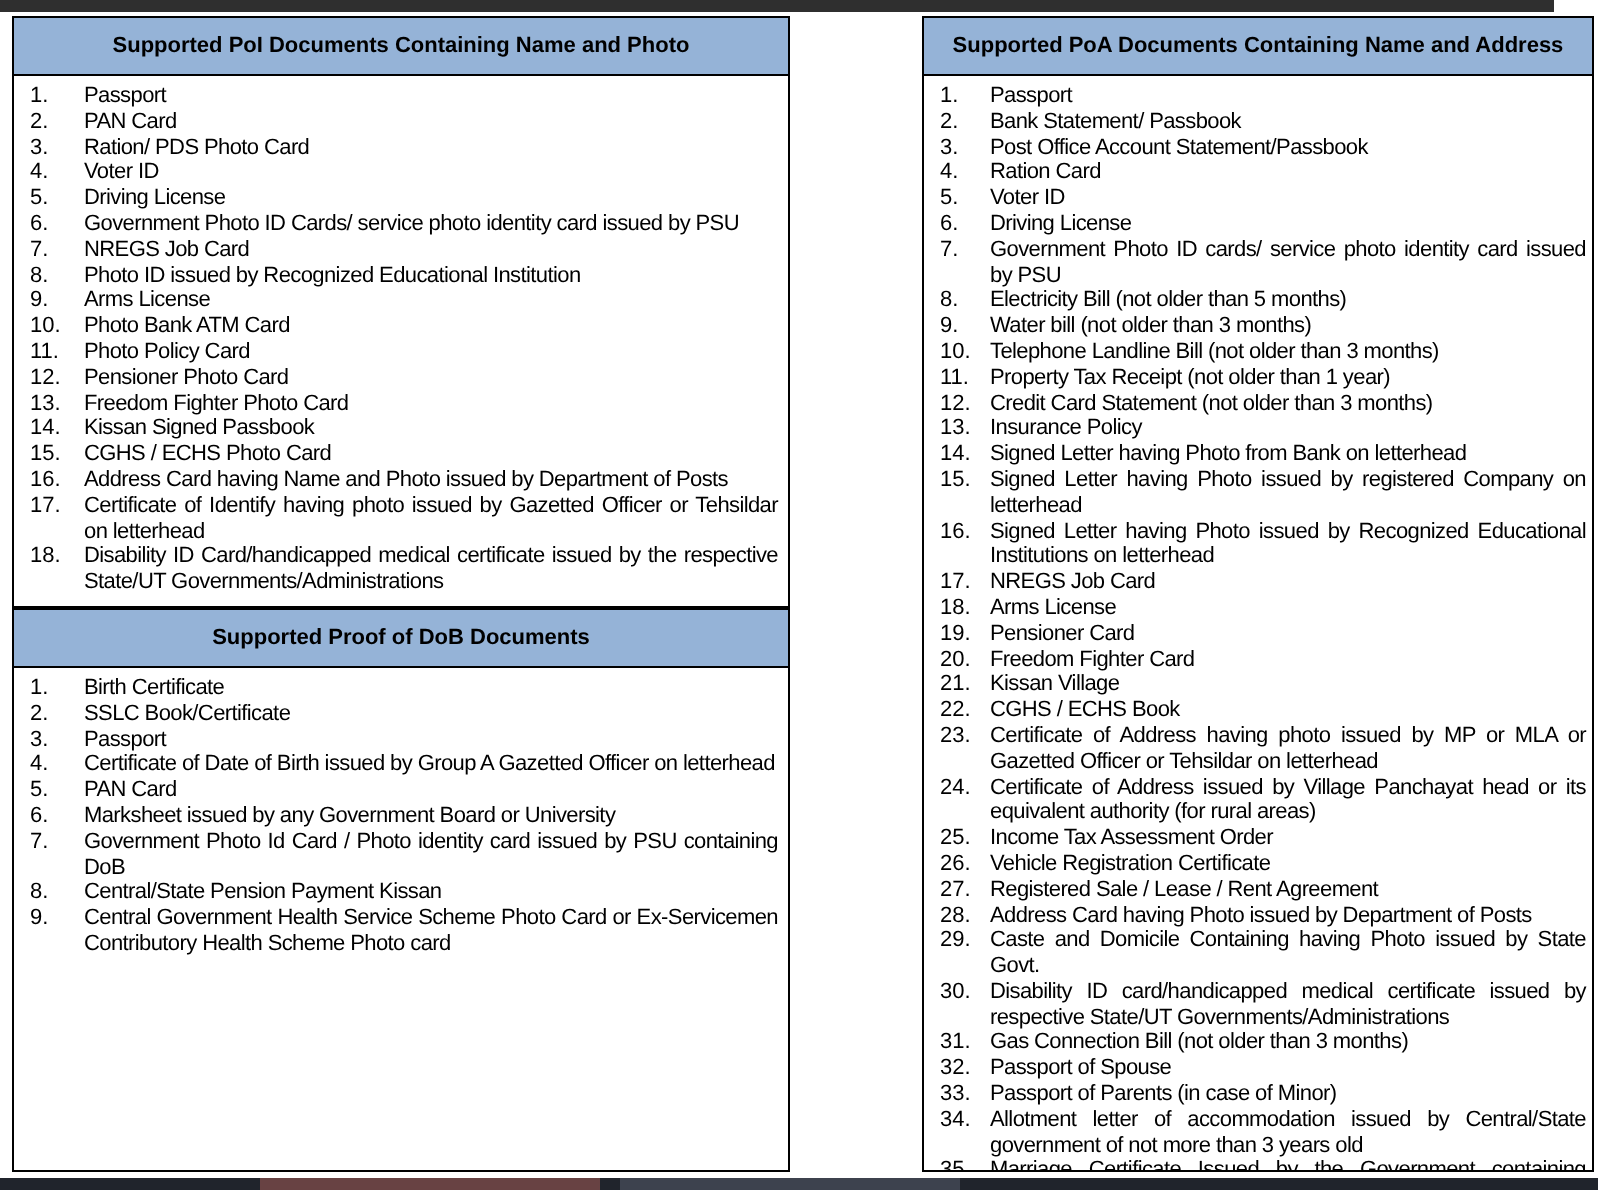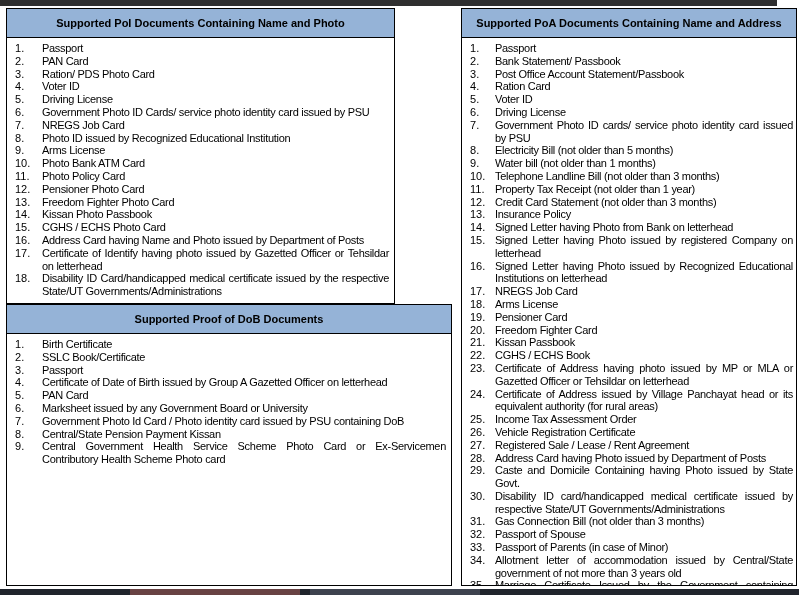--- a/index.html
+++ b/index.html
@@ -37,21 +37,21 @@
   }
 
   .doc-table {
     position: absolute;
     box-sizing: border-box;
     background: #ffffff;
     border: 1.5px solid var(--table-border, #000000);
     overflow: hidden;
   }
   .poi-table { left: 6px;   top: 8px;   width: 389px; height: 296px; }
-  .dob-table { left: 6px;   top: 304px; width: 446px; height: 282px; }
+  .dob-table { left: 6px;   top: 304px; width: 389px; height: 282px; }
   .poa-table { left: 420px; top: 8px;   width: 336px; height: 578px; margin-left: 41px; }
 
   .table-header {
     background: var(--header-bg, #95B3D7);
     border-bottom: 1.5px solid var(--table-border, #000000);
     text-align: center;
     font-weight: bold;
     font-size: 11px;
     line-height: 12px;
     color: #000;
@@ -104,21 +104,21 @@
         <li>Voter ID</li>
         <li>Driving License</li>
         <li>Government Photo ID Cards/ service photo identity card issued by PSU</li>
         <li>NREGS Job Card</li>
         <li>Photo ID issued by Recognized Educational Institution</li>
         <li>Arms License</li>
         <li>Photo Bank ATM Card</li>
         <li>Photo Policy Card</li>
         <li>Pensioner Photo Card</li>
         <li>Freedom Fighter Photo Card</li>
-        <li>Kissan Photo Passbook</li>
+        <li>Kissan Signed Passbook</li>
         <li>CGHS / ECHS Photo Card</li>
         <li>Address Card having Name and Photo issued by Department of Posts</li>
         <li>Certificate of Identify having photo issued by Gazetted Officer or Tehsildar on letterhead</li>
         <li>Disability ID Card/handicapped medical certificate issued by the respective State/UT Governments/Administrations</li>
       </ol>
   </section>
 
   <section class="doc-table dob-table">
     <header class="table-header">Supported Proof of DoB Documents</header>
     <ol class="doc-list">
@@ -138,33 +138,33 @@
     <header class="table-header">Supported PoA Documents Containing Name and Address</header>
     <ol class="doc-list">
         <li>Passport</li>
         <li>Bank Statement/ Passbook</li>
         <li>Post Office Account Statement/Passbook</li>
         <li>Ration Card</li>
         <li>Voter ID</li>
         <li>Driving License</li>
         <li>Government Photo ID cards/ service photo identity card issued by PSU</li>
         <li>Electricity Bill (not older than 5 months)</li>
-        <li>Water bill (not older than 1 months)</li>
+        <li>Water bill (not older than 3 months)</li>
         <li>Telephone Landline Bill (not older than 3 months)</li>
         <li>Property Tax Receipt (not older than 1 year)</li>
         <li>Credit Card Statement (not older than 3 months)</li>
         <li>Insurance Policy</li>
         <li>Signed Letter having Photo from Bank on letterhead</li>
         <li>Signed Letter having Photo issued by registered Company on letterhead</li>
         <li>Signed Letter having Photo issued by Recognized Educational Institutions on letterhead</li>
         <li>NREGS Job Card</li>
         <li>Arms License</li>
         <li>Pensioner Card</li>
         <li>Freedom Fighter Card</li>
-        <li>Kissan Passbook</li>
+        <li>Kissan Village</li>
         <li>CGHS / ECHS Book</li>
         <li>Certificate of Address having photo issued by MP or MLA or Gazetted Officer or Tehsildar on letterhead</li>
         <li>Certificate of Address issued by Village Panchayat head or its equivalent authority (for rural areas)</li>
         <li>Income Tax Assessment Order</li>
         <li>Vehicle Registration Certificate</li>
         <li>Registered Sale / Lease / Rent Agreement</li>
         <li>Address Card having Photo issued by Department of Posts</li>
         <li>Caste and Domicile Containing having Photo issued by State Govt.</li>
         <li>Disability ID card/handicapped medical certificate issued by respective State/UT Governments/Administrations</li>
         <li>Gas Connection Bill (not older than 3 months)</li>

